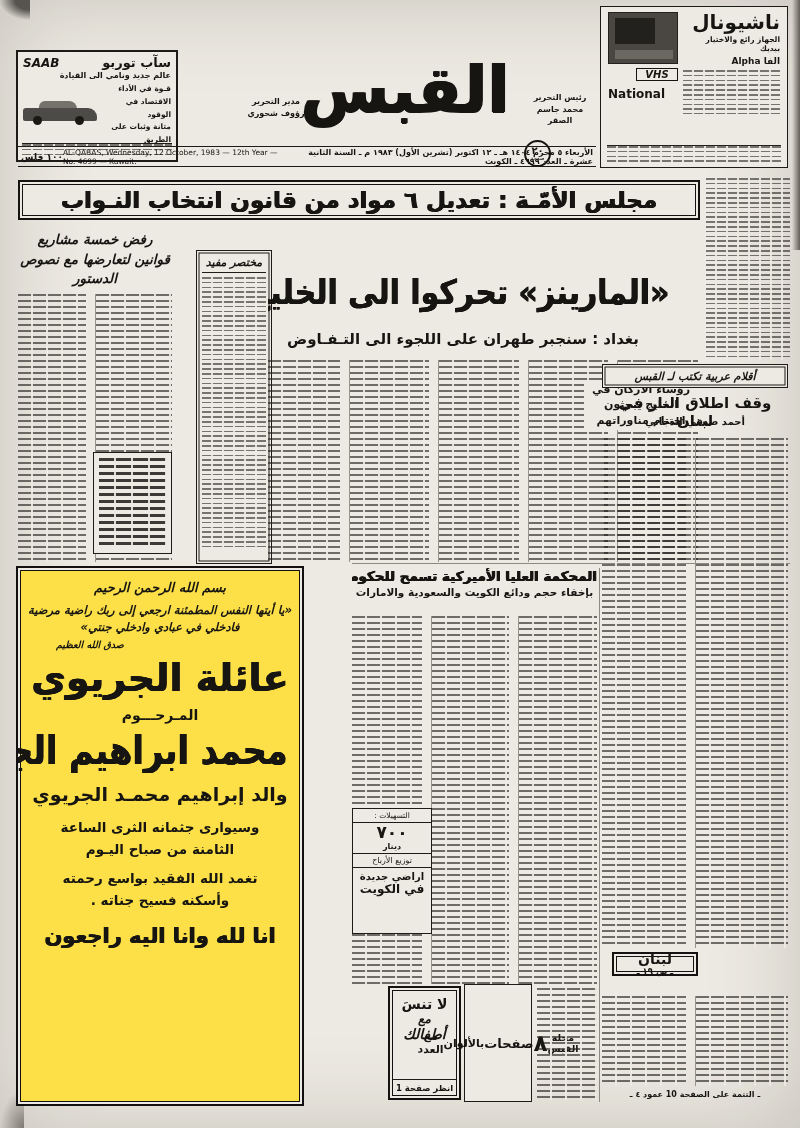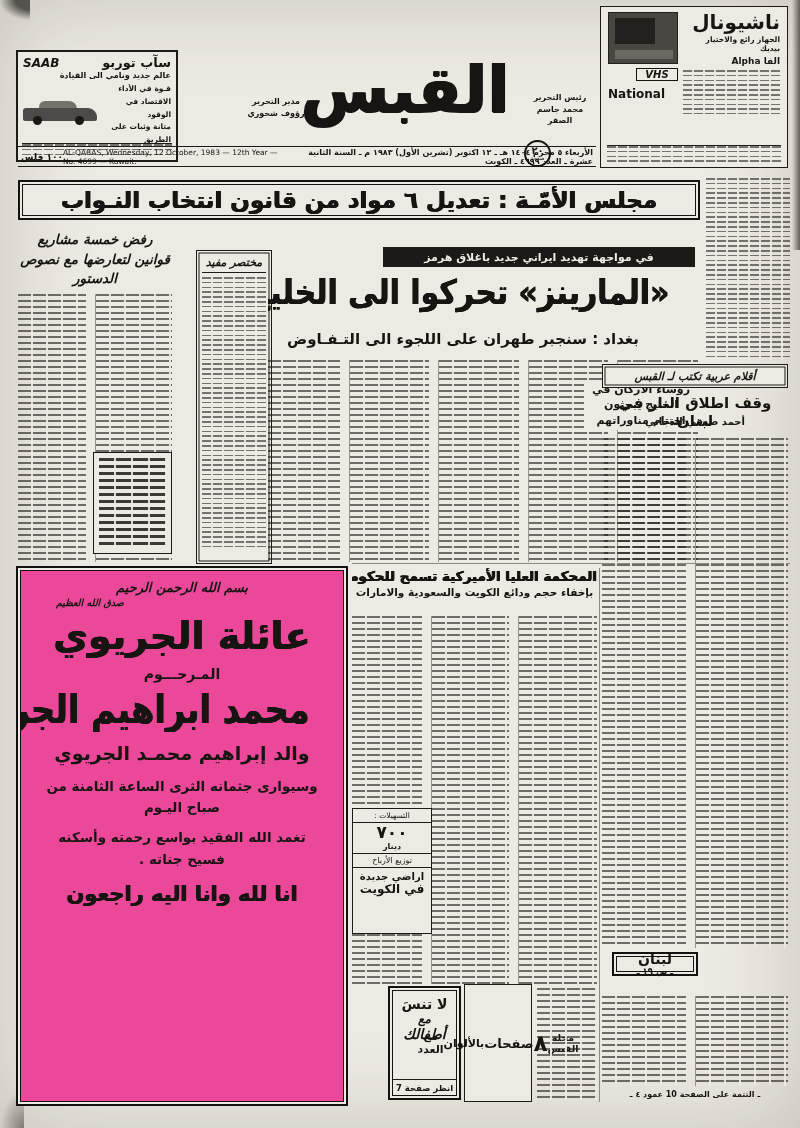--- a/index.html
+++ b/index.html
@@ -130,23 +130,20 @@
   </div>
   <div class="abs bx" style="left:93px;top:452px;width:79px;height:102px;padding:5px">
     <div class="ft-bold" style="height:100%"></div>
   </div>
 
   <div class="abs bx" style="left:196px;top:250px;width:76px;height:314px;padding:5px;box-shadow:inset 0 0 0 1.5px #edeae3,inset 0 0 0 2.5px #1c1b18">
     <div class="b c" style="font-size:11px;font-style:italic;border-bottom:1px solid #1c1b18;padding-bottom:3px;margin-bottom:4px">مختصر مفيد</div>
     <div class="ft-sm" style="height:272px"></div>
   </div>
 
-  <div class="abs kicker" style="left:383px;top:247px;width:312px;height:20px">
-    <span class="b" style="font-size:11px">في مواجهة تهديد ايراني جديد باغلاق هرمز</span>
-  </div>
   <div class="abs c" style="left:268px;top:272px;width:430px;height:52px;overflow:hidden">
     <span class="b fat" style="display:inline-block;font-size:34px;white-space:nowrap;transform:scaleX(.88);transform-origin:center">«المارينز» تحركوا الى الخليج</span>
   </div>
   <div class="abs c b" style="left:230px;top:330px;width:466px;font-size:15px;letter-spacing:1px;white-space:nowrap;overflow:hidden"><span>بغداد : سنجبر طهران على اللجوء الى التـفـاوض</span></div>
   <div class="abs cols" style="left:268px;top:360px;width:430px;height:202px">
     <div class="ft"></div>
     <div class="ft"></div>
     <div class="ft"></div>
     <div class="ft"></div>
     <div class="ft"></div>
@@ -194,35 +191,39 @@
     <div class="c b" style="font-size:10px;padding-top:3px">اراضي جديدة</div>
     <div class="c b" style="font-size:12px">في الكويت</div>
   </div>
 
   <div class="abs frame2 c" style="left:388px;top:986px;width:73px;height:114px;display:flex;flex-direction:column;align-items:center;justify-content:space-between;padding:8px 3px 5px">
     <div>
       <div class="b" style="font-size:14px;">لا تنسَ</div>
       <div class="b" style="font-size:12px;font-style:italic">مع</div>
       <div class="b" style="font-size:14px;font-style:italic">أطفالك</div>
     </div>
-    <div class="b" style="font-size:8.5px;border-top:1px solid #1c1b18;padding-top:3px;width:100%">انظر صفحة 7</div>
+    <div class="b" style="font-size:8.5px;border-top:1px solid #1c1b18;padding-top:3px;width:100%">انظر صفحة 1</div>
   </div>
 
   <div class="abs bx c" style="left:464px;top:984px;width:68px;height:118px;border-width:1.5px;display:flex;align-items:center;justify-content:center;gap:0">
     <div class="b" style="font-size:9.5px">مجلة القبس</div>
     <div class="b" style="font-size:23px;line-height:1">٨</div>
     <div class="b" style="font-size:13px">صفحات</div>
     <div class="b" style="font-size:11px">بالألوان</div>
     <div class="b" style="font-size:11px">مع العدد</div>
   </div>
 
   <div class="abs ft" style="left:537px;top:988px;width:60px;height:112px"></div>
 
-  <div class="abs obit" style="left:16px;top:566px;width:332px;height:540px;border:2.5px solid #121110;background:#ec4899;box-shadow:inset 0 0 0 2px #edeae3,inset 0 0 0 3px #121110">
+  <div class="abs obit" style="left:16px;top:566px;width:288px;height:540px;border:2.5px solid #121110;background:#fde047;box-shadow:inset 0 0 0 2px #edeae3,inset 0 0 0 3px #121110">
     <div class="b c" style="font-size:13px;font-style:italic">بسم الله الرحمن الرحيم</div>
+    <div class="b c" style="font-size:11.5px;font-style:italic;margin-top:7px;line-height:1.5">
+      <div>«يا أيتها النفس المطمئنة ارجعي إلى ربك راضية مرضية</div>
+      <div>فادخلي في عبادي وادخلي جنتي»</div>
+    </div>
     <div class="b" style="font-size:9.5px;align-self:flex-end;margin-left:38px;margin-top:2px;font-style:italic">صدق الله العظيم</div>
     <div class="b fat" style="font-size:38px;margin-top:8px;line-height:1.1">عائلة الجريوي</div>
     <div class="b" style="font-size:14px;margin-top:8px">المـرحـــوم</div>
     <div style="margin-top:4px;max-width:324px;overflow:hidden">
       <span class="b fat" style="display:inline-block;font-size:40px;white-space:nowrap;transform:scaleX(.84);transform-origin:center">محمد ابراهيم الجريوي</span>
     </div>
     <div class="b" style="font-size:19px;margin-top:10px">والد إبراهيم محمـد الجريوي</div>
     <div class="b c" style="font-size:13.5px;margin-top:12px;width:86%;line-height:1.6">وسيوارى جثمانه الثرى الساعة الثامنة من صباح اليـوم</div>
     <div class="b c" style="font-size:13.5px;margin-top:8px;width:86%;line-height:1.6">تغمد الله الفقيد بواسع رحمته وأسكنه فسيح جناته .</div>
     <div class="b fat" style="font-size:21px;margin-top:12px">انا لله وانا اليه راجعون</div>

